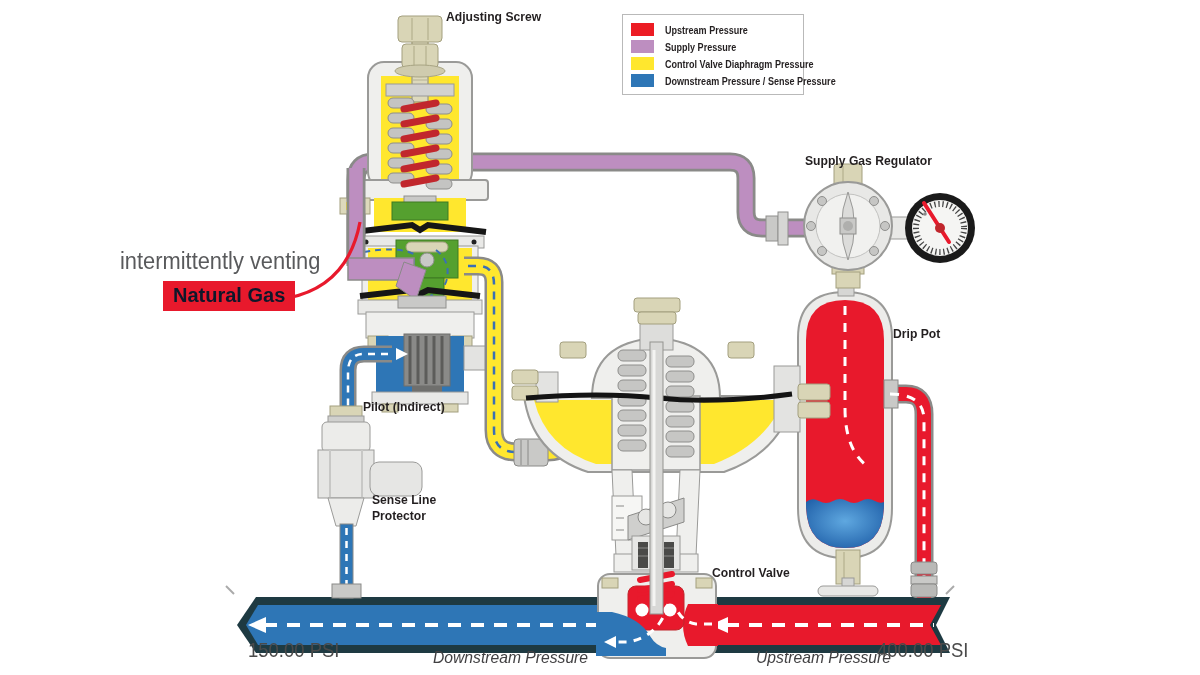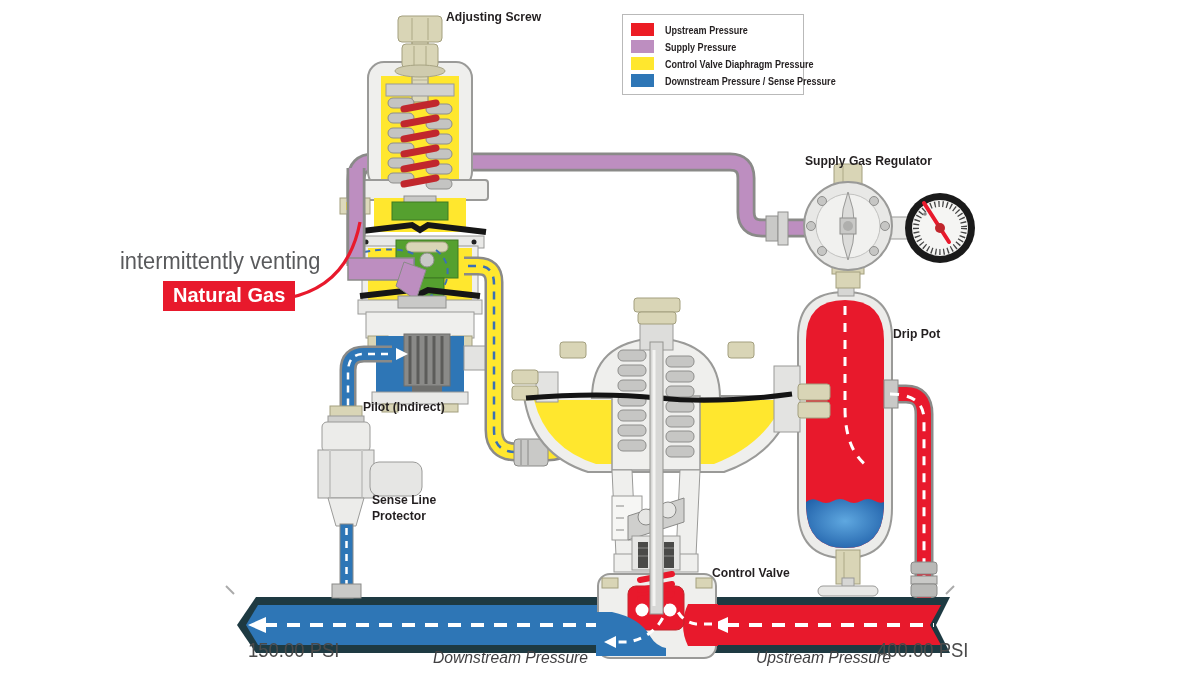--- a/index.html
+++ b/index.html
@@ -7,21 +7,21 @@
          font-family:"Liberation Sans",sans-serif;}
   svg{position:absolute;left:0;top:0;}
   .lbl{position:absolute;white-space:nowrap;color:#231F20;font-weight:bold;font-size:13.5px;
        transform:scaleX(.9);transform-origin:0 0;}
   .psi{position:absolute;white-space:nowrap;color:#4A4A4A;font-size:21px;
        transform:scaleX(.88);transform-origin:0 0;}
   .flow{position:absolute;white-space:nowrap;color:#414042;font-size:16.5px;font-style:italic;
         transform:scaleX(.95);transform-origin:0 0;}
   .venting{position:absolute;white-space:nowrap;color:#595A5C;font-size:23px;
            transform:scaleX(.95);transform-origin:0 0;}
-  .badge{position:absolute;color:#ffffff;font-weight:bold;font-size:20px;padding:3px 10px 4px;
+  .badge{position:absolute;color:#0f172a;font-weight:bold;font-size:20px;padding:3px 10px 4px;
          white-space:nowrap;}
   #legend{position:absolute;left:622px;top:14px;width:180px;background:#fff;
           border:1px solid #b9b9b9;padding:6px 0 5px;}
   .lrow{display:flex;align-items:center;height:17px;margin:0 8px;}
   .chip{width:23px;height:13px;flex:0 0 23px;margin-right:11px;}
   .ltext{font-size:10.5px;font-weight:bold;color:#231F20;white-space:nowrap;
          transform:scaleX(.86);transform-origin:0 50%;}
 </style>
 </head>
 <body>

